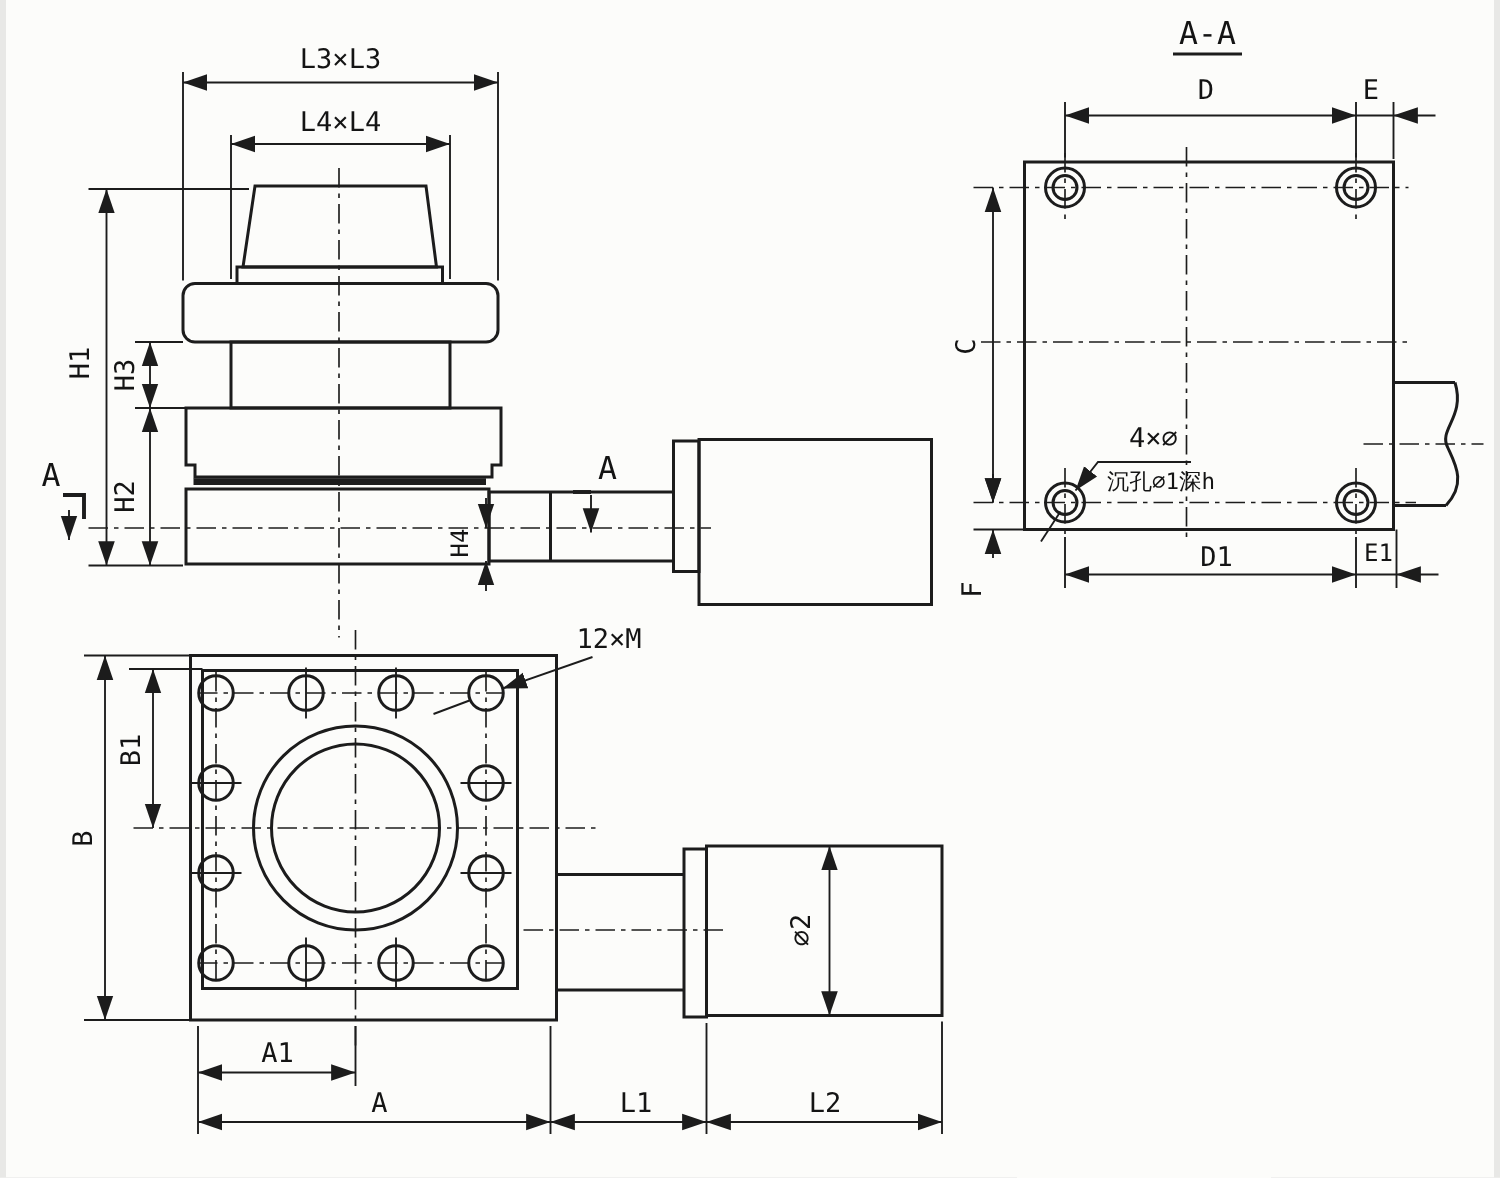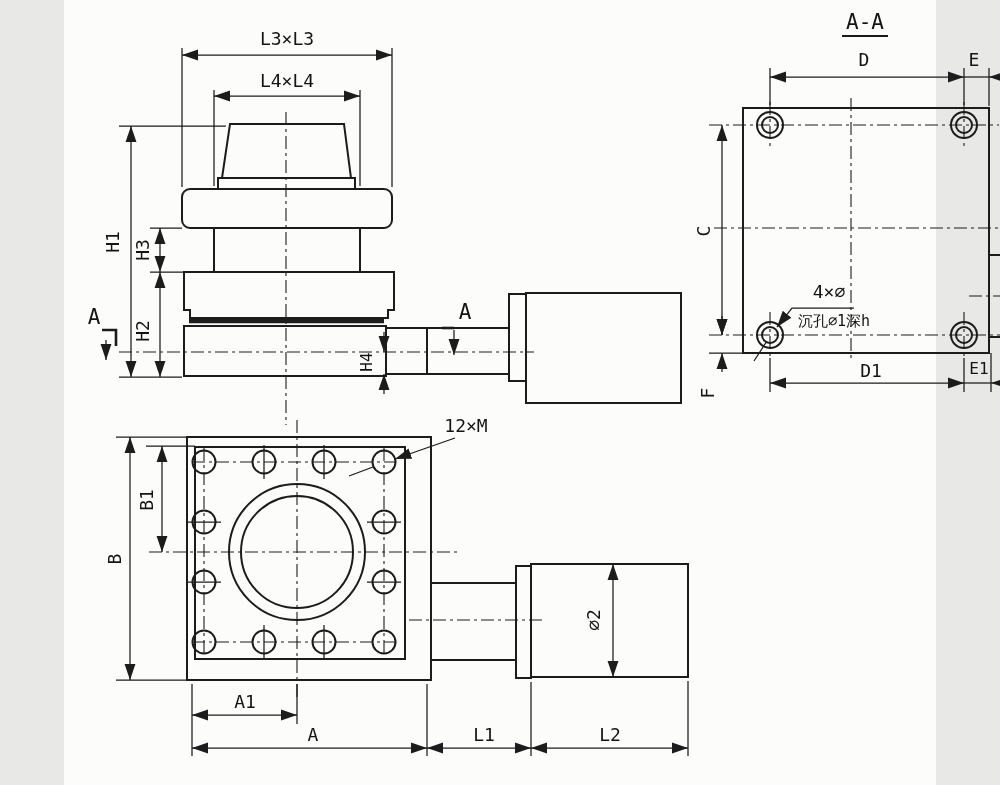--- a/index.html
+++ b/index.html
@@ -1,16 +1,16 @@
 <!DOCTYPE html>
 <html><head>
 <meta charset="utf-8">
 <style>
   html,body{margin:0;padding:0;background:#e8e8e6;}
-  .page{width:872px;height:785px;background:#fcfcfa;position:relative;margin:0 auto;
+  .page{width:992px;height:785px;background:#fcfcfa;position:relative;margin:0 auto;
         font-family:"DejaVu Sans Mono", monospace;}
   svg{display:block}
   .obj{fill:none;stroke:#1c1c1c;stroke-width:2;}
   .thick{fill:none;stroke:#1c1c1c;stroke-width:4.5;}
   .dim{fill:none;stroke:#1c1c1c;stroke-width:1.25;}
   .cl{fill:none;stroke:#1c1c1c;stroke-width:1.1;stroke-dasharray:13 4 3 4;}
   .cut{fill:none;stroke:#1c1c1c;stroke-width:2.6;}
   text{fill:#141414;font-family:"DejaVu Sans Mono", monospace;font-size:18px;}
   .big{font-size:21px;}
   .sm{font-size:16px;}

